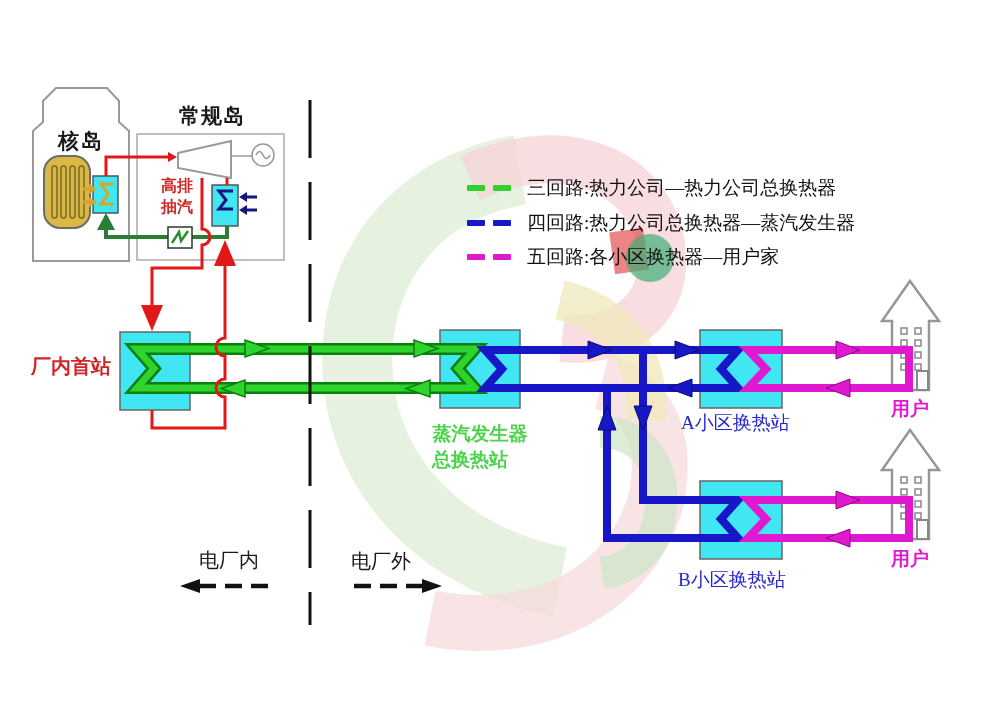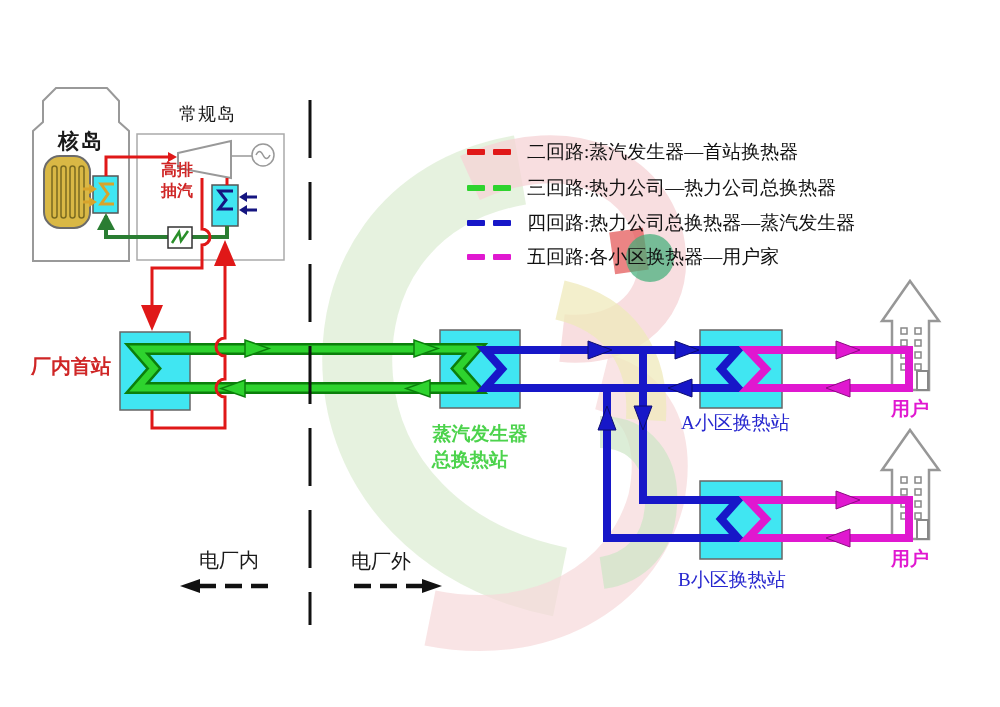--- a/index.html
+++ b/index.html
@@ -156,44 +156,39 @@
 
   <line x1="310" y1="100" x2="310" y2="625" stroke="#111" stroke-width="3" stroke-dasharray="58 24"></line>
   <g>
     <line x1="268" y1="586" x2="198" y2="586" stroke="#111" stroke-width="4.5" stroke-dasharray="17 9"></line>
     <polygon points="180,586 200,579 200,593" fill="#111"></polygon>
     <line x1="354" y1="586" x2="424" y2="586" stroke="#111" stroke-width="4.5" stroke-dasharray="17 9"></line>
     <polygon points="442,586 422,579 422,593" fill="#111"></polygon>
   </g>
 </svg>
 
-<div class="legend-row" style="top:141px;">
-  <span class="dash" style="background: rgb(224, 24, 24);"></span>
-  <span class="dash" style="background: rgb(224, 24, 24);"></span>
-  <span class="ltxt">二回路:蒸汽发生器—首站换热器</span>
-</div>
 <div class="legend-row" style="top:177px;">
   <span class="dash" style="background: rgb(46, 211, 46);"></span>
   <span class="dash" style="background: rgb(46, 211, 46);"></span>
   <span class="ltxt">三回路:热力公司—热力公司总换热器</span>
 </div>
 <div class="legend-row" style="top:212px;">
   <span class="dash" style="background: rgb(23, 23, 200);"></span>
   <span class="dash" style="background: rgb(23, 23, 200);"></span>
   <span class="ltxt">四回路:热力公司总换热器—蒸汽发生器</span>
 </div>
 <div class="legend-row" style="top:246px;">
   <span class="dash" style="background: rgb(224, 24, 208);"></span>
   <span class="dash" style="background: rgb(224, 24, 208);"></span>
   <span class="ltxt">五回路:各小区换热器—用户家</span>
 </div>
 
 <div class="lbl" style="left:58px;top:127px;font-size:21px;font-weight:bold;letter-spacing:2px;">核岛</div>
-<div class="lbl" style="left:179px;top:102px;font-size:18px;font-weight:normal;letter-spacing:1px;">常规岛</div>
-<div class="lbl" style="left:161px;top:160px;font-size:16px;font-weight:bold;color:var(--label_red);width:38px;white-space:normal;word-break:break-all;line-height:1.3;">高排抽汽</div>
+<div class="lbl" style="left:179px;top:102px;font-size:21px;font-weight:bold;letter-spacing:1px;">常规岛</div>
+<div class="lbl" style="left:161px;top:176px;font-size:16px;font-weight:bold;color:var(--label_red);width:38px;white-space:normal;word-break:break-all;line-height:1.3;">高排抽汽</div>
 <div class="lbl" style="left:31px;top:353px;font-size:20px;font-weight:bold;color:var(--label_red);">厂内首站</div>
 <div class="lbl" style="left:432px;top:421px;width:96px;text-align:center;font-size:19px;font-weight:bold;color:var(--label_green);">蒸汽发生器</div>
 <div class="lbl" style="left:432px;top:447px;width:96px;text-align:left;font-size:19px;font-weight:bold;color:var(--label_green);">总换热站</div>
 <div class="lbl" style="left:681px;top:410px;font-size:19px;color:var(--label_blue);">A小区换热站</div>
 <div class="lbl" style="left:678px;top:567px;font-size:19px;color:var(--label_blue);">B小区换热站</div>
 <div class="lbl" style="left:891px;top:396px;font-size:19px;font-weight:bold;color:var(--loop5);">用户</div>
 <div class="lbl" style="left:891px;top:546px;font-size:19px;font-weight:bold;color:var(--loop5);">用户</div>
 <div class="lbl" style="left:199px;top:547px;font-size:20px;">电厂内</div>
 <div class="lbl" style="left:351px;top:548px;font-size:20px;">电厂外</div>
 

